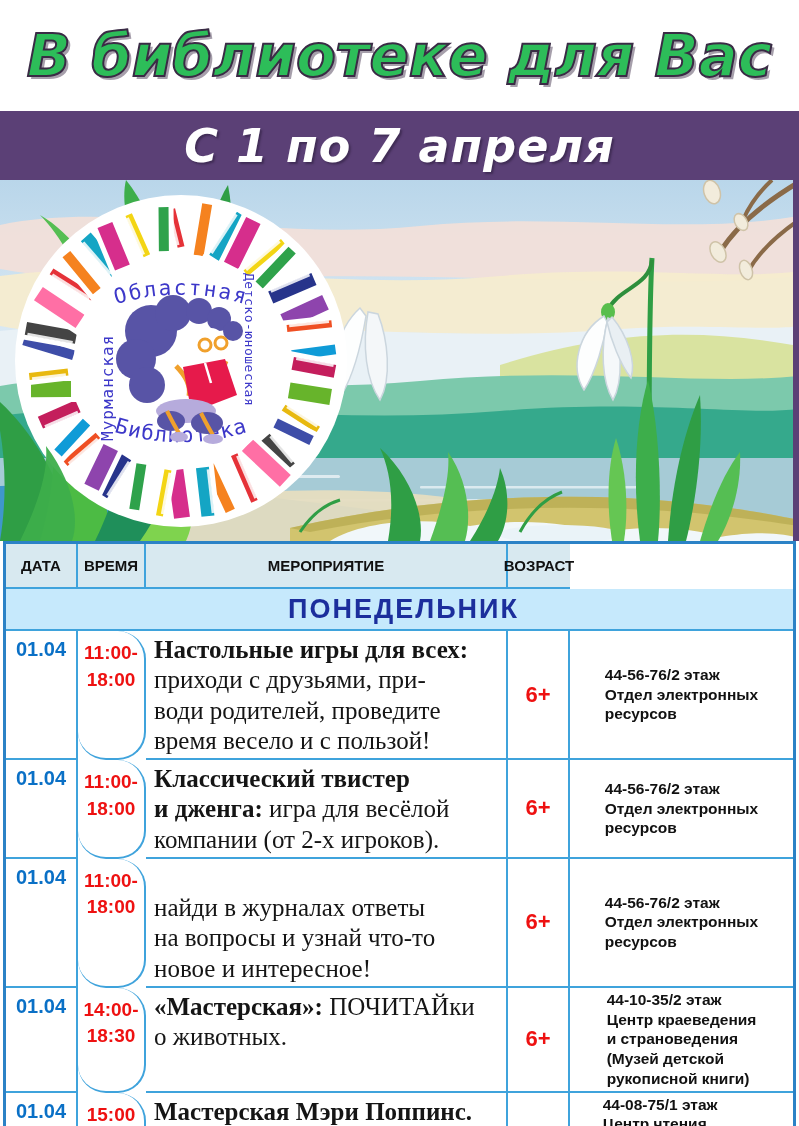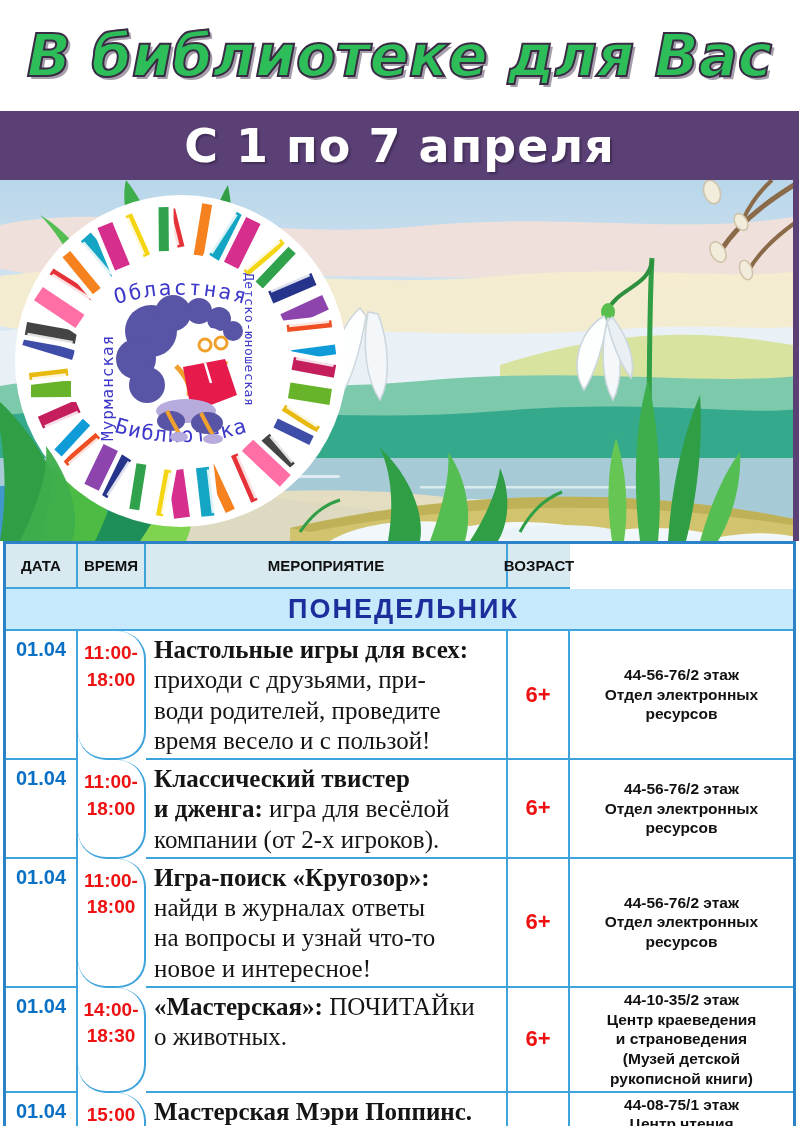--- a/index.html
+++ b/index.html
@@ -12,21 +12,21 @@
     font-weight:bold;font-style:italic;
     font-size:58px;letter-spacing:0px;white-space:nowrap;
     color:var(--title-green,#2DBD59);
     -webkit-text-stroke:2px #3A2B45;
     text-shadow:3px 3px 0 rgba(58,43,69,.45);
   }
 
   
   .banner{height:69px;background:var(--banner-purple,#5B4076);display:flex;align-items:center;justify-content:center;}
   .banner-text{
-    font-family:"DejaVu Sans",sans-serif;font-weight:bold;
+    font-family:"DejaVu Sans",sans-serif;font-weight:bold;font-style:italic;
     font-size:46px;color:#fff;white-space:nowrap;letter-spacing:1px;
     text-shadow:2px 2px 2px rgba(40,25,55,.5);
   }
 
   
   .scene{height:361px;position:relative;overflow:hidden;}
   .scene svg{display:block;}
 
   
   .etable{
@@ -46,21 +46,21 @@
     display:flex;align-items:center;justify-content:center;padding-left:8px;
   }
   .day-label{font-weight:bold;font-size:27px;letter-spacing:2px;color:var(--day-navy,#1C2E9C);}
   .data-row .cell{background:#fff;}
   .data-row:last-child .cell{border-bottom:none;}
   .c-date{color:var(--date-blue,#0A70C6);font-weight:bold;font-size:20px;text-align:center;padding-top:7px;}
   .c-time{color:var(--time-red,#EE1111);font-weight:bold;font-size:19px;text-align:center;padding-top:9px;line-height:1.4;white-space:pre-line;border-radius:28px;}
   .c-event{font-size:25px;color:#151515;padding:4px 4px 2px 8px;line-height:1.21;white-space:pre-line;font-family:Liberation Serif, serif;}
   .c-event .b{font-weight:bold;}
   .c-age{color:var(--time-red,#EE1111);font-weight:bold;font-size:22px;display:flex;align-items:center;justify-content:center;}
-  .c-venue{font-weight:bold;font-size:15.5px;color:#111;display:flex;align-items:center;justify-content:center;text-align:center;line-height:1.27;white-space:pre-line;padding:2px 4px;}
+  .c-venue{font-weight:bold;font-size:15.5px;color:#111;display:flex;align-items:center;justify-content:center;text-align:left;line-height:1.27;white-space:pre-line;padding:2px 4px;}
   
   .data-row:nth-child(1) .cell{min-height:105px;}
   .data-row:nth-child(2) .cell{min-height:90px;}
   .data-row:nth-child(3) .cell{min-height:101px;}
   .data-row:nth-child(4) .cell{min-height:105px;}
   .data-row:nth-child(5) .cell{min-height:97px;}
 </style>
 </head>
 <body>
 
@@ -294,21 +294,21 @@
     <div class="cell c-age">6+</div>
     <div class="cell c-venue">44-56-76/2 этаж
 Отдел электронных
 ресурсов</div>
   </div>
 
   <div class="row data-row">
     <div class="cell c-date">01.04</div>
     <div class="cell c-time">11:00-
 18:00</div>
-    <div class="cell c-event"><span class="b">Игра-поиск «Кругозор»:</span><span class="r">
+    <div class="cell c-event"><span class="r">
 найди в журналах ответы
 на вопросы и узнай что-то
 новое и интересное!</span></div>
     <div class="cell c-age">6+</div>
     <div class="cell c-venue">44-56-76/2 этаж
 Отдел электронных
 ресурсов</div>
   </div>
 
   <div class="row data-row">

